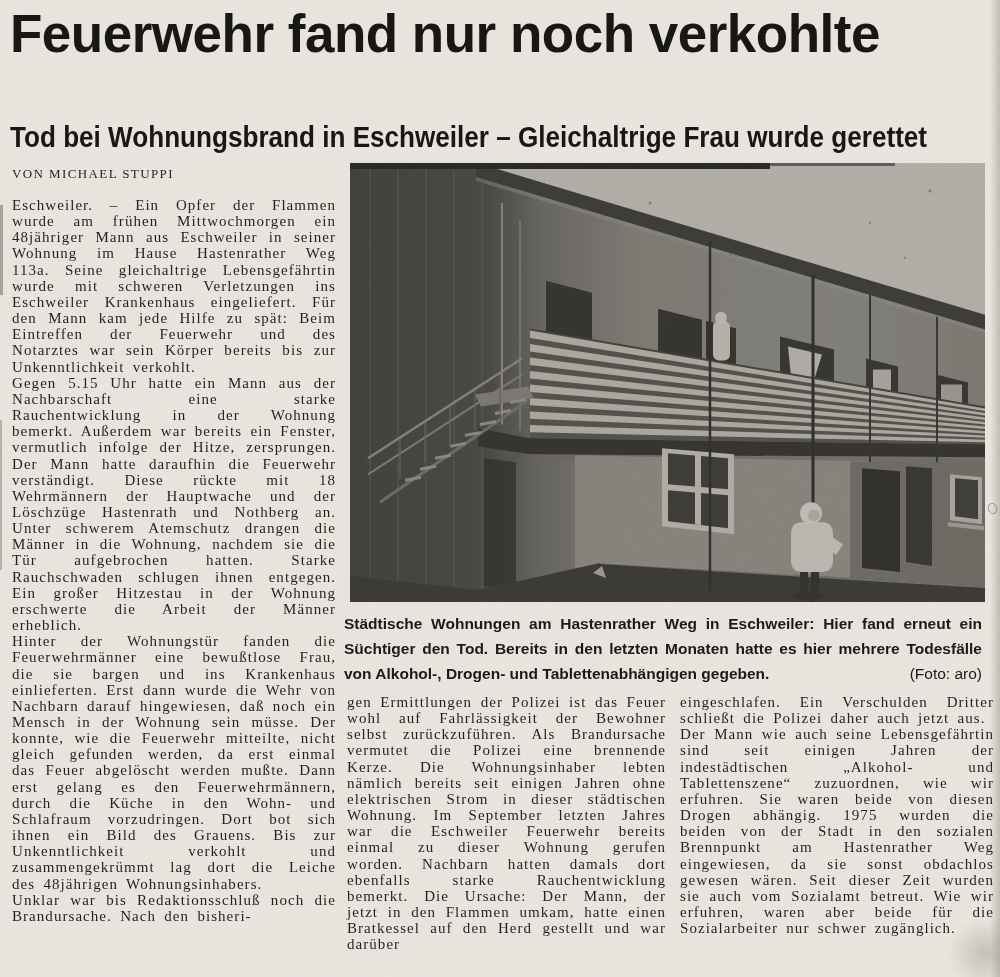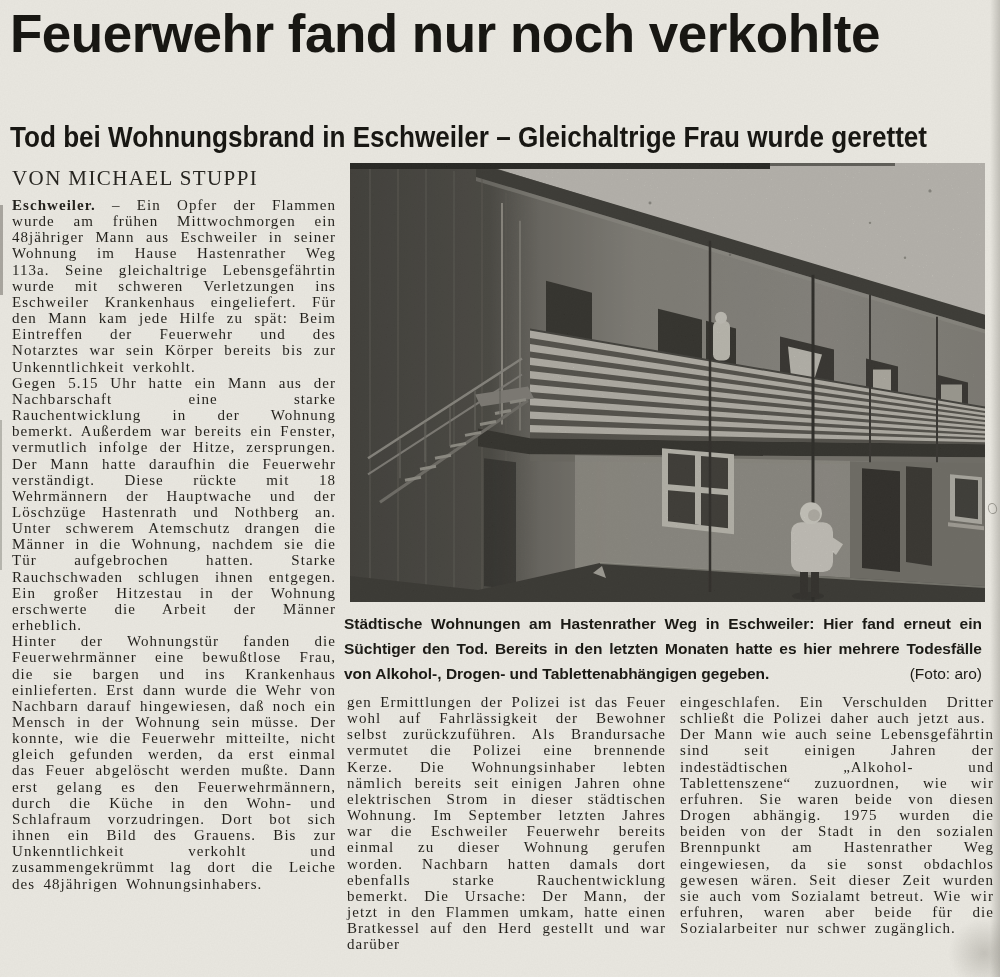--- a/index.html
+++ b/index.html
@@ -7,30 +7,30 @@
   .page{position:relative;width:1000px;height:977px;background:#e9e7e0;overflow:hidden;}
 
   
   .headline{position:absolute;left:10px;top:6px;}
   .hl{font-family:"Liberation Sans",sans-serif;font-weight:700;font-size:53px;line-height:55px;
       letter-spacing:-0.5px;color:#161511;white-space:nowrap;transform-origin:left center;}
   .subhead{position:absolute;left:10px;top:121px;font-family:"Liberation Sans",sans-serif;
       font-weight:700;font-size:29px;line-height:32px;color:#161511;white-space:nowrap;
       transform:scaleX(.9);transform-origin:left center;}
   .byline{position:absolute;left:12px;top:166px;font-family:"Liberation Serif",serif;
-      font-size:21px;letter-spacing:1.4px;color:#26241f;}
+      font-size:13px;letter-spacing:1.4px;color:#26241f;}
 
   
   .col{position:absolute;font-family:"Liberation Serif",serif;font-size:15px;line-height:16.15px;
       color:#211f1a;text-align:justify;letter-spacing:1.05px;word-spacing:3.5px;}
   .col p{margin:0;}
   .col-left{left:12px;top:197px;width:324px;}
   .col-mid{left:347px;top:694px;width:319px;}
   .col-right{left:680px;top:694px;width:314px;}
-  .lead{font-weight:700;}
+  .lead{font-weight:400;}
 
   
   .photo{position:absolute;left:350px;top:163px;width:635px;height:439px;margin:0;}
   .photo svg{display:block;width:100%;height:100%;}
 
   
   .caption{position:absolute;left:344px;top:611px;width:638px;min-height:58px;
       font-family:"Liberation Sans",sans-serif;font-weight:700;font-size:15.5px;
       line-height:25px;color:#191813;text-align:justify;}
   .credit{position:absolute;right:0;bottom:0;font-family:"Liberation Sans",sans-serif;
@@ -57,20 +57,21 @@
   </div>
 
   <div class="subhead">Tod bei Wohnungsbrand in Eschweiler – Gleichaltrige Frau wurde gerettet</div>
 
   <div class="byline">VON MICHAEL STUPPI</div>
 
   <div class="col col-left">
     <p><span class="lead">Eschweiler.</span><span> – Ein Opfer der Flammen wurde am frühen Mittwochmorgen ein 48jähriger Mann aus Eschweiler in seiner Wohnung im Hause Hastenrather Weg 113a. Seine gleichaltrige Lebensgefährtin wurde mit schweren Verletzungen ins Eschweiler Krankenhaus eingeliefert. Für den Mann kam jede Hilfe zu spät: Beim Eintreffen der Feuerwehr und des Notarztes war sein Körper bereits bis zur Unkenntlichkeit verkohlt.</span></p>
     <p>Gegen 5.15 Uhr hatte ein Mann aus der Nachbarschaft eine starke Rauchentwicklung in der Wohnung bemerkt. Außerdem war bereits ein Fenster, vermutlich infolge der Hitze, zersprungen. Der Mann hatte daraufhin die Feuerwehr verständigt. Diese rückte mit 18 Wehrmännern der Hauptwache und der Löschzüge Hastenrath und Nothberg an. Unter schwerem Atemschutz drangen die Männer in die Wohnung, nachdem sie die Tür aufgebrochen hatten. Starke Rauchschwaden schlugen ihnen entgegen. Ein großer Hitzestau in der Wohnung erschwerte die Arbeit der Männer erheblich.</p>
     <p>Hinter der Wohnungstür fanden die Feuerwehrmänner eine bewußtlose Frau, die sie bargen und ins Krankenhaus einlieferten. Erst dann wurde die Wehr von Nachbarn darauf hingewiesen, daß noch ein Mensch in der Wohnung sein müsse. Der konnte, wie die Feuerwehr mitteilte, nicht gleich gefunden werden, da erst einmal das Feuer abgelöscht werden mußte. Dann erst gelang es den Feuerwehrmännern, durch die Küche in den Wohn- und Schlafraum vorzudringen. Dort bot sich ihnen ein Bild des Grauens. Bis zur Unkenntlichkeit verkohlt und zusammengekrümmt lag dort die Leiche des 48jährigen Wohnungsinhabers.</p>
+    <p>Unklar war bis Redaktionsschluß noch die Brandursache. Nach den bisheri-</p>
   </div>
 
   <figure class="photo">
     <svg viewBox="0 0 635 440" preserveAspectRatio="none">
       <defs>
         <linearGradient id="facadeGrad" x1="0" y1="0" x2="1" y2="0">
           <stop offset="0" stop-color="#383631"></stop>
           <stop offset="0.22" stop-color="#44423c"></stop>
           <stop offset="0.30" stop-color="#6e6b64"></stop>
           <stop offset="0.45" stop-color="#8c8981"></stop>

